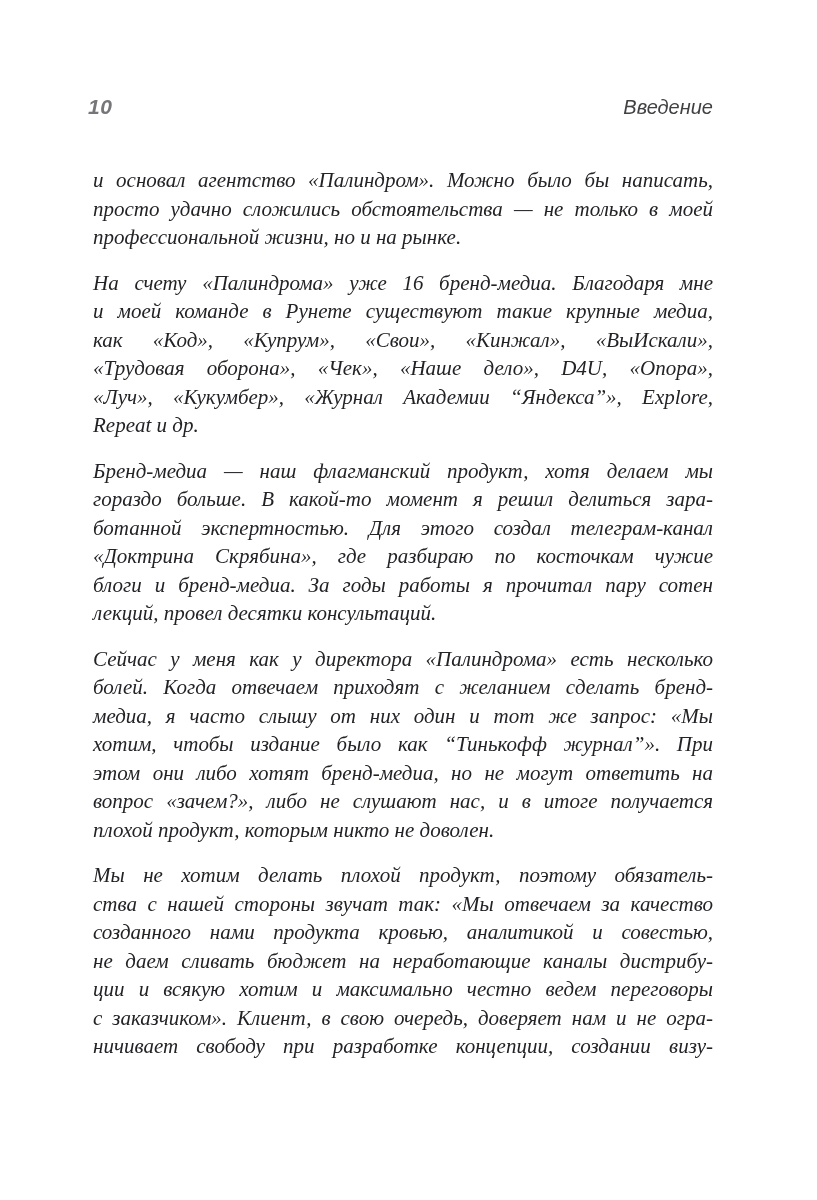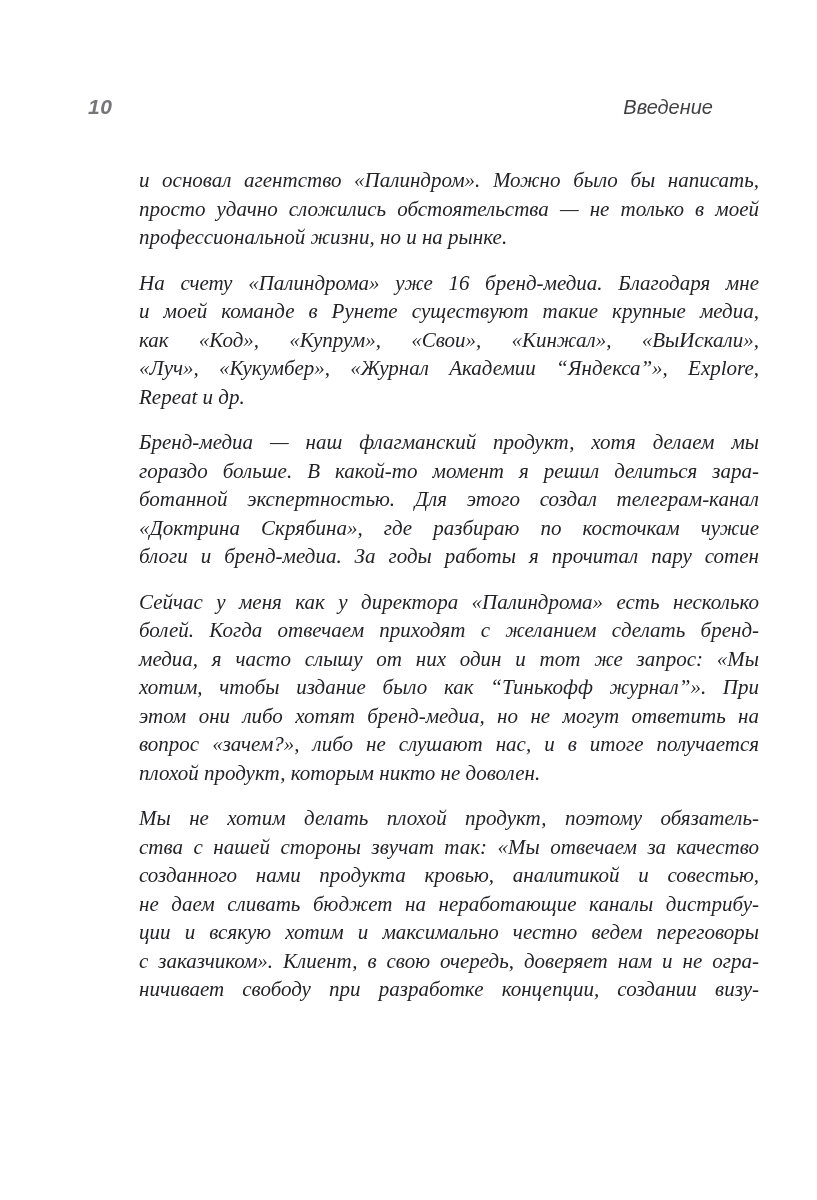--- a/index.html
+++ b/index.html
@@ -34,21 +34,20 @@
     color: #414144;
   }
   .body-text {
     position: absolute;
     top: 166px;
     left: 93px;
     width: 620px;
     font-size: 21px;
     line-height: 28.5px;
     color: #232327;
-    margin-left: 46px;
   }
   .para { margin: 0 0 17px 0; }
   .para:last-child { margin-bottom: 0; }
   .ln {
     display: block;
     text-align: justify;
     text-align-last: justify;
   }
   .ln.end { text-align-last: left; }
 </style>
@@ -67,30 +66,32 @@
     <p class="para">
       <span class="ln">и основал агентство «Палиндром». Можно было бы написать,</span>
       <span class="ln">просто удачно сложились обстоятельства — не только в моей</span>
       <span class="ln end">профессиональной жизни, но и на рынке.</span>
     </p>
 
     <p class="para">
       <span class="ln">На счету «Палиндрома» уже 16 бренд-медиа. Благодаря мне</span>
       <span class="ln">и моей команде в Рунете существуют такие крупные медиа,</span>
       <span class="ln">как «Код», «Купрум», «Свои», «Кинжал», «ВыИскали»,</span>
+      <span class="ln">«Трудовая оборона», «Чек», «Наше дело», D4U, «Опора»,</span>
       <span class="ln">«Луч», «Кукумбер», «Журнал Академии “Яндекса”», Explore,</span>
       <span class="ln end">Repeat и др.</span>
     </p>
 
     <p class="para">
       <span class="ln">Бренд-медиа — наш флагманский продукт, хотя делаем мы</span>
       <span class="ln">гораздо больше. В какой-то момент я решил делиться зара-</span>
       <span class="ln">ботанной экспертностью. Для этого создал телеграм-канал</span>
       <span class="ln">«Доктрина Скрябина», где разбираю по косточкам чужие</span>
       <span class="ln">блоги и бренд-медиа. За годы работы я прочитал пару сотен</span>
+      <span class="ln end">лекций, провел десятки консультаций.</span>
     </p>
 
     <p class="para">
       <span class="ln">Сейчас у меня как у директора «Палиндрома» есть несколько</span>
       <span class="ln">болей. Когда отвечаем приходят с желанием сделать бренд-</span>
       <span class="ln">медиа, я часто слышу от них один и тот же запрос: «Мы</span>
       <span class="ln">хотим, чтобы издание было как “Тинькофф журнал”». При</span>
       <span class="ln">этом они либо хотят бренд-медиа, но не могут ответить на</span>
       <span class="ln">вопрос «зачем?», либо не слушают нас, и в итоге получается</span>
       <span class="ln end">плохой продукт, которым никто не доволен.</span>

